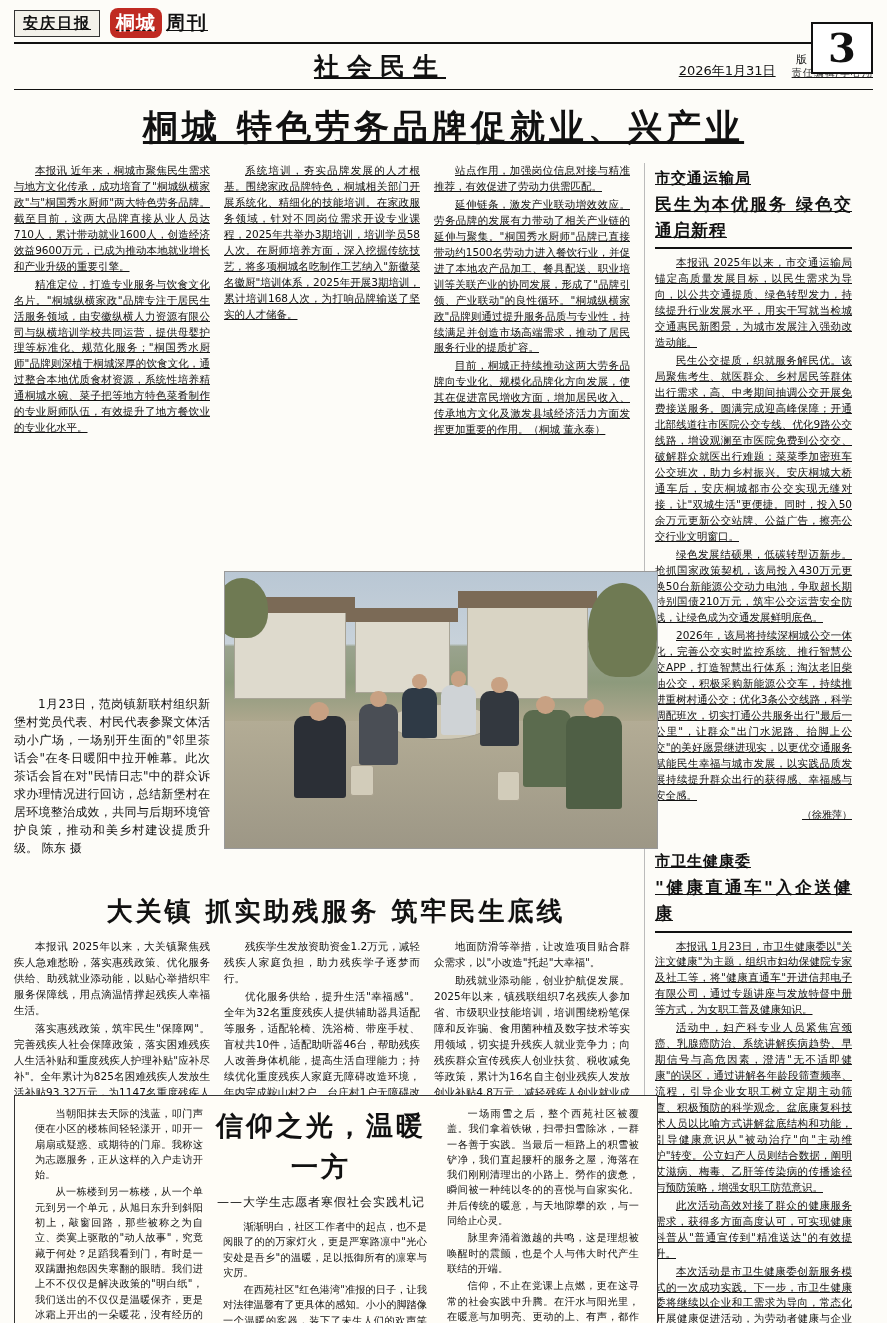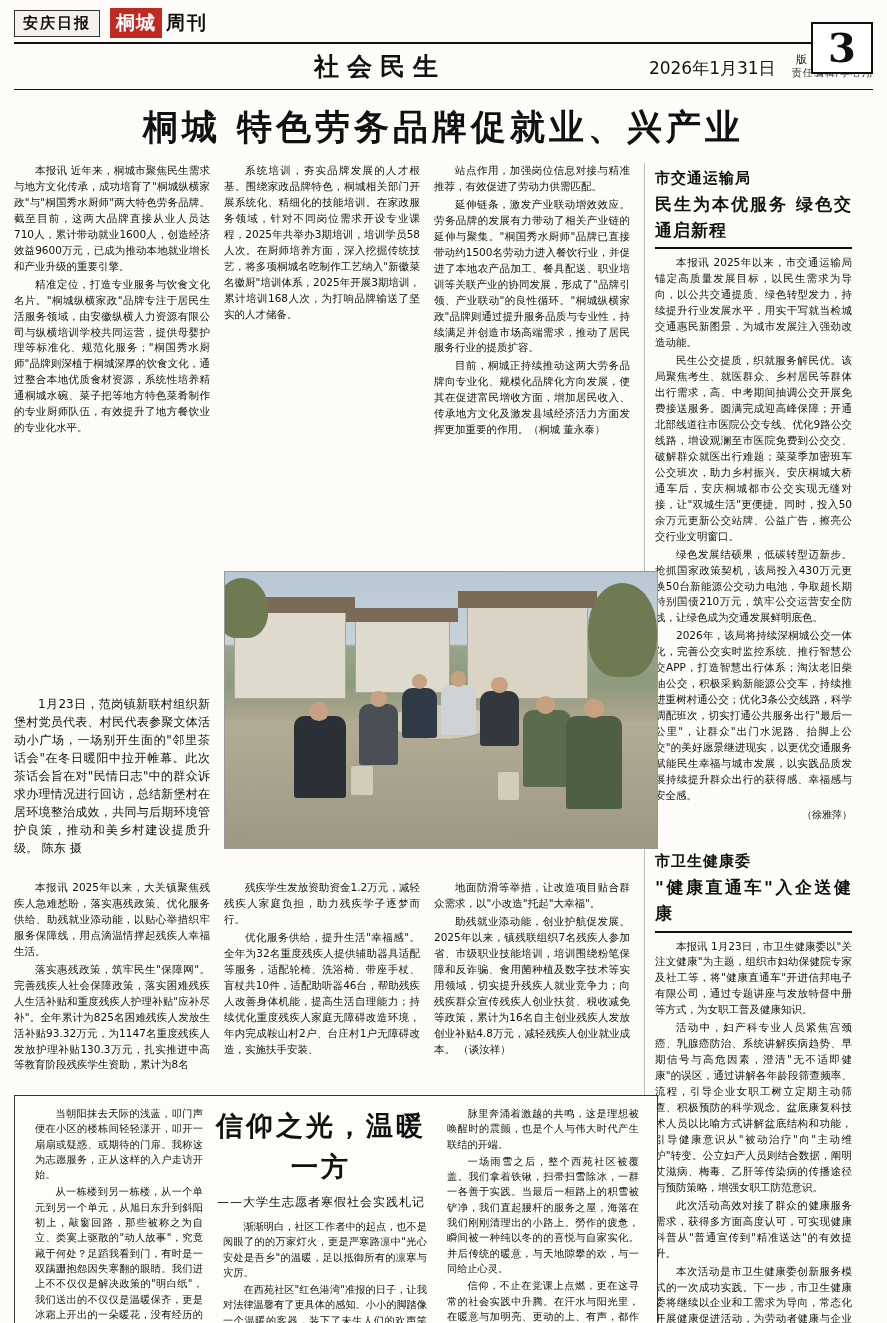--- a/index.html
+++ b/index.html
@@ -5,48 +5,48 @@
   * { box-sizing: border-box; }
   html, body { margin:0; padding:0; }
   body {
     width: 887px; height: 1323px;
     background: #fdfcf8;
     font-family: "DejaVu Sans", "Liberation Sans", sans-serif;
     color: #111;
     position: relative;
     overflow: hidden;
   }
-  .page { position:relative; width:887px; height:1230px; padding: 8px 14px 0 14px; }
+  .page { position:relative; width:887px; height:1230px; padding: 8px 14px 0 14px; text-decoration: underline; }
 
   
   .masthead {
     display:flex; align-items:center; gap:10px;
     border-bottom: 2px solid #111; padding-bottom:4px;
   }
   .mast-logo {
     border:1px solid #333; padding:3px 8px; font-size:15px; font-weight:bold;
     letter-spacing:2px; background:#f3f1ea; font-family:"DejaVu Serif", serif;
   }
   .mast-zhoukan { display:flex; align-items:center; gap:4px; }
   .mast-red {
     background:#c02a22; color:#fff; font-weight:bold; font-size:19px;
-    padding:2px 6px; letter-spacing:1px; font-family:"DejaVu Serif", serif;
+    padding:2px 6px; letter-spacing:1px; font-family:"DejaVu Serif", serif;border-radius:8px;
   }
   .mast-black { font-size:19px; font-weight:bold; letter-spacing:2px; font-family:"DejaVu Serif", serif; }
   .mast-spacer { flex:1; }
 
   .header-bar {
     display:flex; align-items:flex-end; gap:16px;
     border-bottom: 1px solid #111; padding: 6px 0 6px 0; margin-bottom:4px;
   }
   .section-title {
     font-size:25px; font-weight:bold; letter-spacing:8px;
     font-family:"DejaVu Serif", serif; margin-left:300px;
   }
-  .hdr-date { font-size:17px; margin-left:auto; padding-bottom:3px; }
+  .hdr-date { font-size:13px; margin-left:auto; padding-bottom:3px; }
   .hdr-editor { font-size:10px; color:#333; padding-bottom:3px; letter-spacing:1px;}
   .page-num-box {
     position:absolute; right:14px; top:22px; width:62px; height:52px;
     border:2px solid #111; display:flex; align-items:center; justify-content:center;
     background:#fff;
   }
   .page-num { font-size:40px; font-weight:bold; font-family:"DejaVu Serif", serif; line-height:1; }
   .page-num-label { position:absolute; right:80px; top:52px; font-size:11px; }
 
   
@@ -209,20 +209,21 @@
           <div class="ph-p" style="left:69%;top:50%;width:11%;height:28%;background:#5b6b4e"></div>
           <div class="ph-head" style="left:72%;top:45%;width:4.4%;height:6.6%"></div>
           <div class="ph-p" style="left:79%;top:52%;width:13%;height:34%;background:#4f5f45"></div>
           <div class="ph-head" style="left:83%;top:46%;width:4.8%;height:7%"></div>
         </div>
       </div>
     </div>
   </div>
 
   <div style="position:absolute; left:14px; top:880px; width:644px;">
+    <div class="headline2">大关镇  抓实助残服务  筑牢民生底线</div>
     <div class="cols">
       <div class="col c1">
         <p>本报讯  2025年以来，大关镇聚焦残疾人急难愁盼，落实惠残政策、优化服务供给、助残就业添动能，以贴心举措织牢服务保障线，用点滴温情撑起残疾人幸福生活。</p>
         <p>落实惠残政策，筑牢民生"保障网"。完善残疾人社会保障政策，落实困难残疾人生活补贴和重度残疾人护理补贴"应补尽补"。全年累计为825名困难残疾人发放生活补贴93.32万元，为1147名重度残疾人发放护理补贴130.3万元，扎实推进中高等教育阶段残疾学生资助，累计为8名</p>
       </div>
       <div class="col c2">
         <p>残疾学生发放资助资金1.2万元，减轻残疾人家庭负担，助力残疾学子逐梦而行。</p>
         <p>优化服务供给，提升生活"幸福感"。全年为32名重度残疾人提供辅助器具适配等服务，适配轮椅、洗浴椅、带座手杖、盲杖共10件，适配助听器46台，帮助残疾人改善身体机能，提高生活自理能力；持续优化重度残疾人家庭无障碍改造环境，年内完成鞍山村2户、台庄村1户无障碍改造，实施扶手安装、</p>
       </div>
       <div class="col c3">
@@ -239,20 +240,20 @@
         <p>从一栋楼到另一栋楼，从一个单元到另一个单元，从旭日东升到斜阳初上，敲窗回路，那些被称之为自立、类寞上驱散的"动人故事"，究竟藏于何处？足蹈我看到门，有时是一双蹒跚抱怨因失寒翻的眼睛。我们进上不不仅仅是解决政策的"明白纸"，我们送出的不仅仅是温暖保齐，更是冰霜上开出的一朵暖花，没有经历的那些浓，和带着温暖人心的真挚与关切。我晓晓惯悟，最入的本套发于身边这些迎得日期无期间苦的日常中，在每一次真诚的目的、每一份股躬的关怀里静静流淌。</p>
       </div>
       <div class="boxed-col" style="width:212px">
         <div class="boxed-title">信仰之光，温暖一方</div>
         <div class="boxed-sub">——大学生志愿者寒假社会实践札记</div>
         <p>渐渐明白，社区工作者中的起点，也不是阅眼了的的万家灯火，更是严寒路凛中"光心安处是吾乡"的温暖，足以抵御所有的凛寒与灾厉。</p>
         <p>在西苑社区"红色港湾"准报的日子，让我对法律温馨有了更具体的感知。小小的脚踏像一个温暖的客器，装下了未生人们的欢声笑语。我想，温暖是会传染的，当你为别人点亮一盏灯时，你自己的世界也会被照亮。我们也不知道，也不会不停地被一起，一边照片与温暖，与天地熊熊瞬的荒，与一同给止心灵。</p>
 
       </div>
       <div class="boxed-col" style="width:200px">
+        <p>一场雨雪之后，整个西苑社区被覆盖。我们拿着铁锹，扫帚扫雪除冰，一群一各善于实践。当最后一桓路上的积雪被铲净，我们直起腰杆的服务之屋，海落在我们刚刚清理出的小路上。勞作的疲惫，瞬间被一种纯以冬的的喜悦与自家实化。并后传统的暖意，与天地隙攀的欢，与一同给止心灵。</p>
         <p>脉里奔涌着激越的共鸣，这是理想被唤醒时的震颤，也是个人与伟大时代产生联结的开端。</p>
-        <p>一场雨雪之后，整个西苑社区被覆盖。我们拿着铁锹，扫帚扫雪除冰，一群一各善于实践。当最后一桓路上的积雪被铲净，我们直起腰杆的服务之屋，海落在我们刚刚清理出的小路上。勞作的疲惫，瞬间被一种纯以冬的的喜悦与自家实化。并后传统的暖意，与天地隙攀的欢，与一同给止心灵。</p>
         <p>信仰，不止在党课上点燃，更在这寻常的社会实践中升腾。在汗水与阳光里，在暖意与加明亮、更动的上、有声，都作出了最有力的应答——无论身在何处，都要成为那束可以照亮身有一丝温暖可以抵达！（文昌街道西苑社区大学生志愿者 束文慧）</p>
       </div>
     </div>
   </div>
 
 </div>
 
 </body></html>

